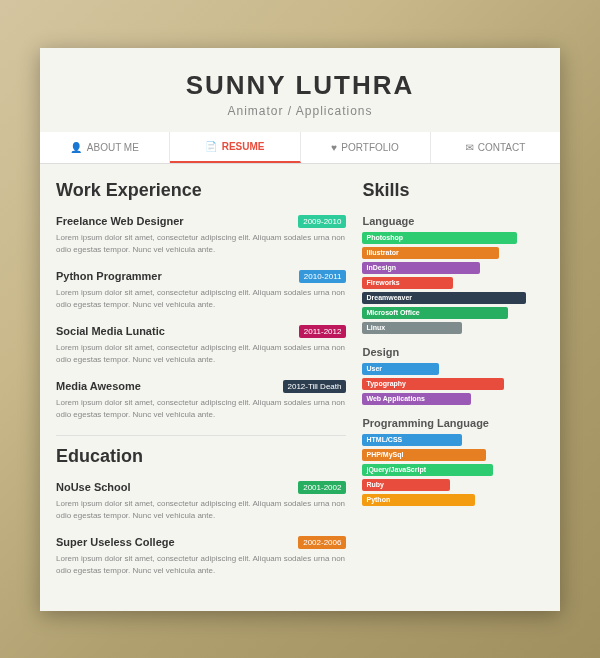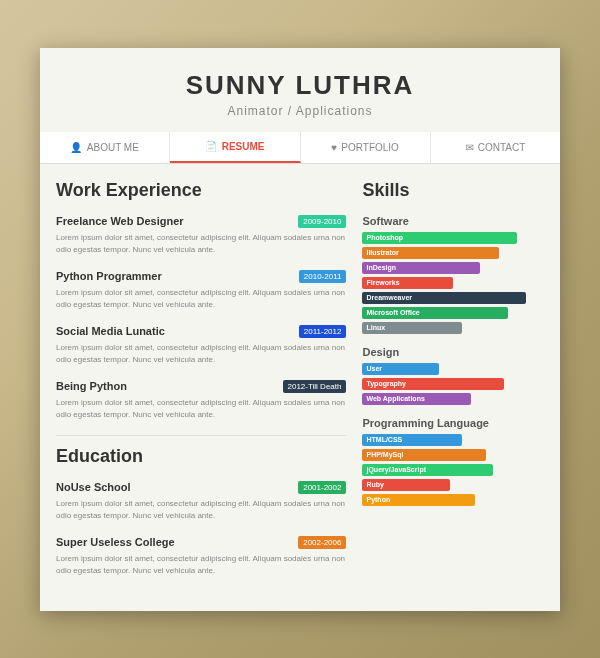--- a/index.html
+++ b/index.html
@@ -90,21 +90,21 @@
     }
     .work-date {
       font-size: 8px;
       padding: 2px 5px;
       border-radius: 2px;
       color: #fff;
       white-space: nowrap;
     }
     .date-teal { background: #2ecc9a; }
     .date-blue { background: #3498db; }
-    .date-purple { background: #1d4ed8; }
+    .date-purple { background: #be185d; }
     .date-dark { background: #2c3e50; }
     .date-green { background: #27ae60; }
     .date-orange { background: #e67e22; }
     .work-desc {
       font-size: 8px;
       color: #888;
       line-height: 1.5;
     }
     .skills-section { margin-bottom: 12px; }
     .skills-subtitle {
@@ -203,21 +203,21 @@
       <div class="work-item">
         <div class="work-item-header">
           <span class="work-item-title">Social Media Lunatic</span>
           <span class="work-date date-purple">2011-2012</span>
         </div>
         <div class="work-desc">Lorem ipsum dolor sit amet, consectetur adipiscing elit. Aliquam sodales urna non odio egestas tempor. Nunc vel vehicula ante.</div>
       </div>
 
       <div class="work-item">
         <div class="work-item-header">
-          <span class="work-item-title">Being Python</span>
+          <span class="work-item-title">Media Awesome</span>
           <span class="work-date date-dark">2012-Till Death</span>
         </div>
         <div class="work-desc">Lorem ipsum dolor sit amet, consectetur adipiscing elit. Aliquam sodales urna non odio egestas tempor. Nunc vel vehicula ante.</div>
       </div>
 
       <hr class="divider">
 
       <div class="section-title">Education</div>
 
       <div class="work-item">
@@ -234,21 +234,21 @@
           <span class="work-date date-orange">2002-2006</span>
         </div>
         <div class="work-desc">Lorem ipsum dolor sit amet, consectetur adipiscing elit. Aliquam sodales urna non odio egestas tempor. Nunc vel vehicula ante.</div>
       </div>
     </div>
 
     <div class="right-col">
       <div class="section-title">Skills</div>
 
       <div class="skills-section">
-        <div class="skills-subtitle">Software</div>
+        <div class="skills-subtitle">Language</div>
         <div class="skill-bar-wrap">
           <div class="skill-bar bar-photoshop">
             <span class="skill-label">Photoshop</span>
           </div>
         </div>
         <div class="skill-bar-wrap">
           <div class="skill-bar bar-illustrator">
             <span class="skill-label">Illustrator</span>
           </div>
         </div>

